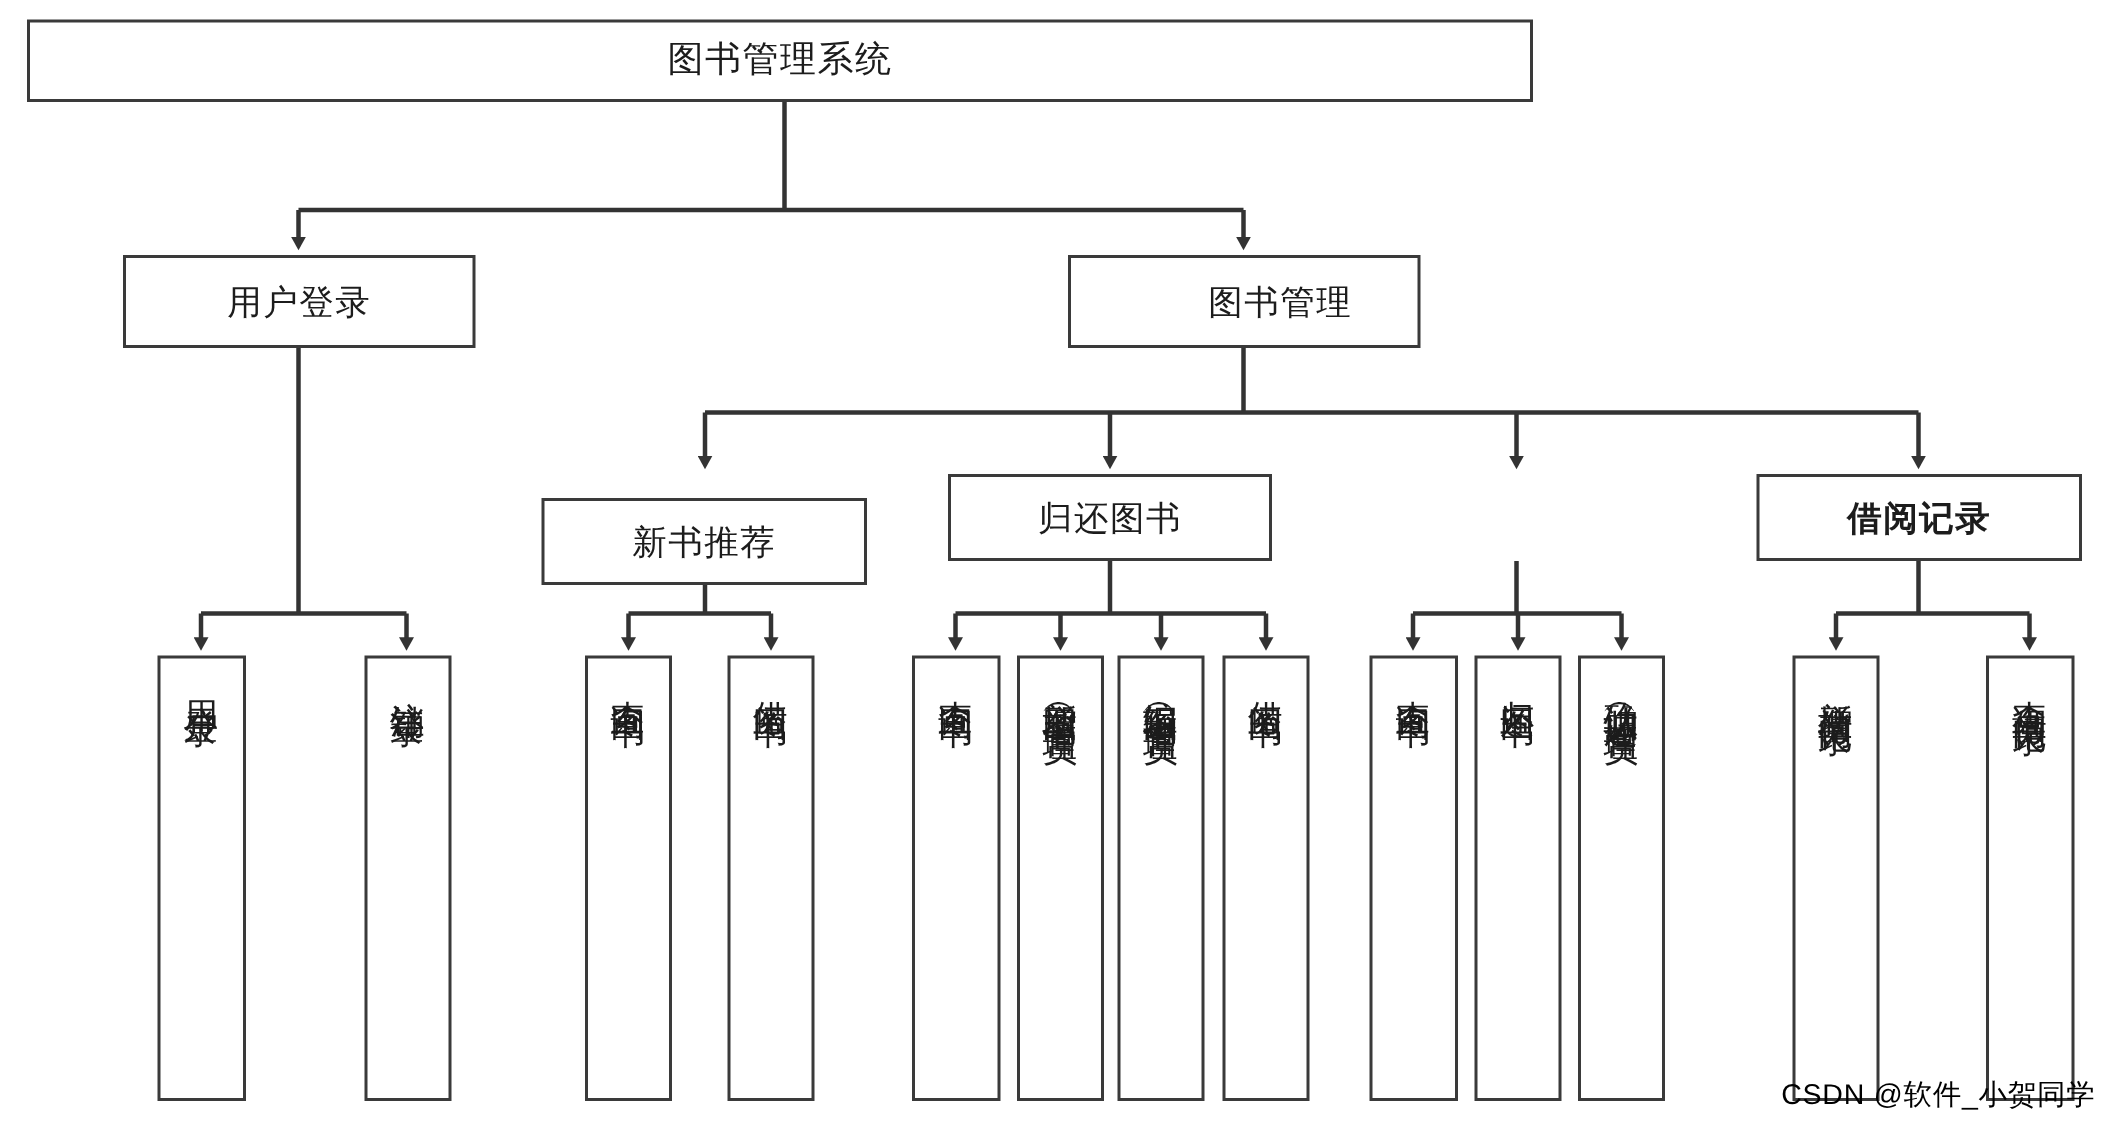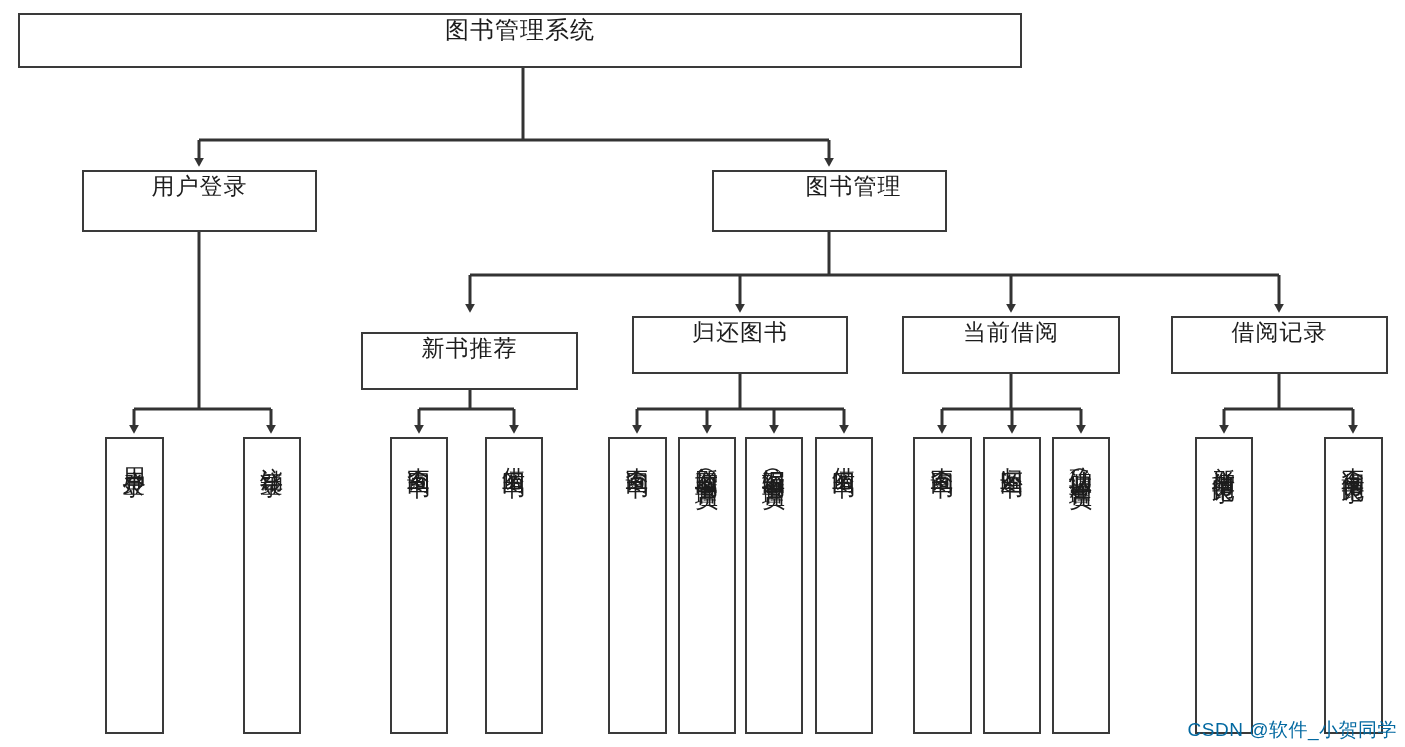--- a/index.html
+++ b/index.html
@@ -19,21 +19,21 @@
     position:absolute;left:0;top:0;
     width:1405px;height:747px;
     pointer-events:none;
   }
   .node{
     position:absolute;
     box-sizing:border-box;
     background:#ffffff;
     border:2px solid #3a3a3a;
     display:flex;
-    align-items:flex-start;
+    align-items:center;
     justify-content:center;
     color:#1c1c1c;
     z-index:2;
   }
   .node .label{
     display:block;
     text-align:center;
     letter-spacing:1px;
     line-height:1.26;
     white-space:nowrap;
@@ -55,21 +55,21 @@
     font-size:23px;
     letter-spacing:3px;
     line-height:1.05;
     white-space:nowrap;
   }
   #watermark{
     position:absolute;
     right:8px;
     bottom:4px;
     font-size:19px;
-    color:#0369a1;
+    color:#000000;
     letter-spacing:0.5px;
     z-index:5;
     white-space:nowrap;
     font-family:"Liberation Sans","DejaVu Sans",sans-serif;
   }
 </style>
 </head>
 <body>
 
 <div id="diagram-root">
@@ -134,24 +134,21 @@
   <div class="node h" style="left:712px;top:170px;width:235px;height:62px;padding-left:48px;">
     <span class="label">图书管理</span>
   </div>
 
   <div class="node h" style="left:361px;top:316px;width:217px;height:58px;margin-top:16px;">
     <span class="label">新书推荐</span>
   </div>
   <div class="node h" style="left:632px;top:316px;width:216px;height:58px;">
     <span class="label">归还图书</span>
   </div>
-  <div class="node h" style="left:902px;top:316px;width:218px;height:58px;">
-    <span class="label">当前借阅</span>
-  </div>
-  <div class="node h" style="left:1171px;top:316px;width:217px;height:58px;">
+  <div class="node h" style="left:1171px;top:316px;width:217px;height:58px;font-weight:bold;">
     <span class="label">借阅记录</span>
   </div>
 
   <div class="node v" style="left:105px;top:437px;width:59px;height:297px;">
     <span class="label">用户登录</span>
   </div>
   <div class="node v" style="left:243px;top:437px;width:58px;height:297px;">
     <span class="label">注销登录</span>
   </div>
   <div class="node v" style="left:390px;top:437px;width:58px;height:297px;">

